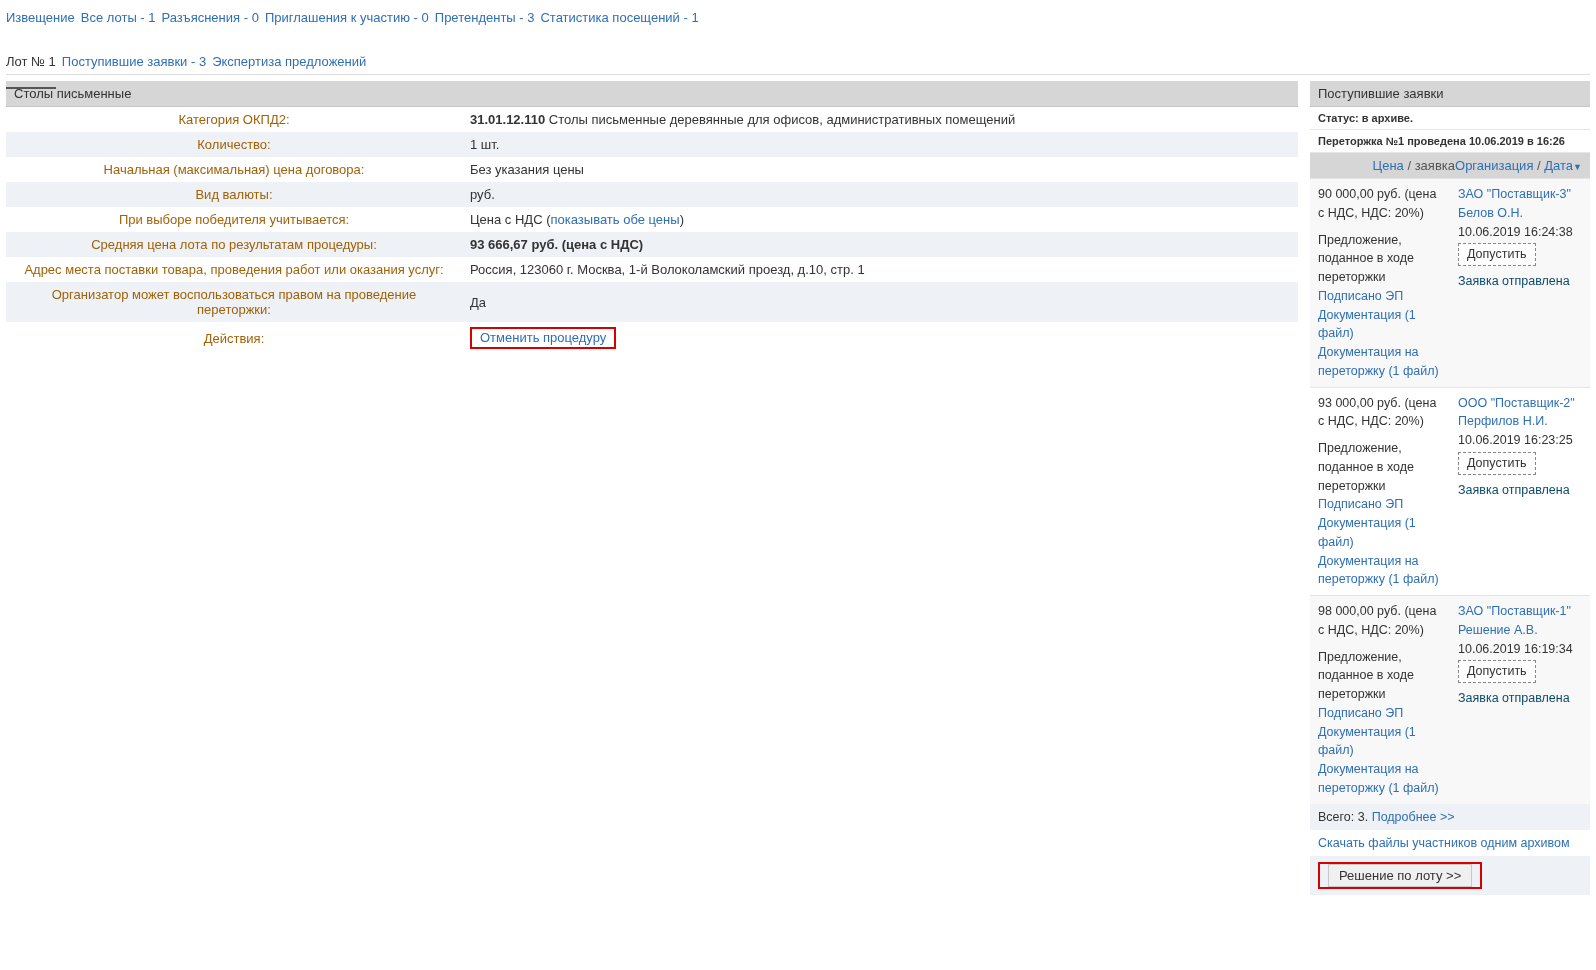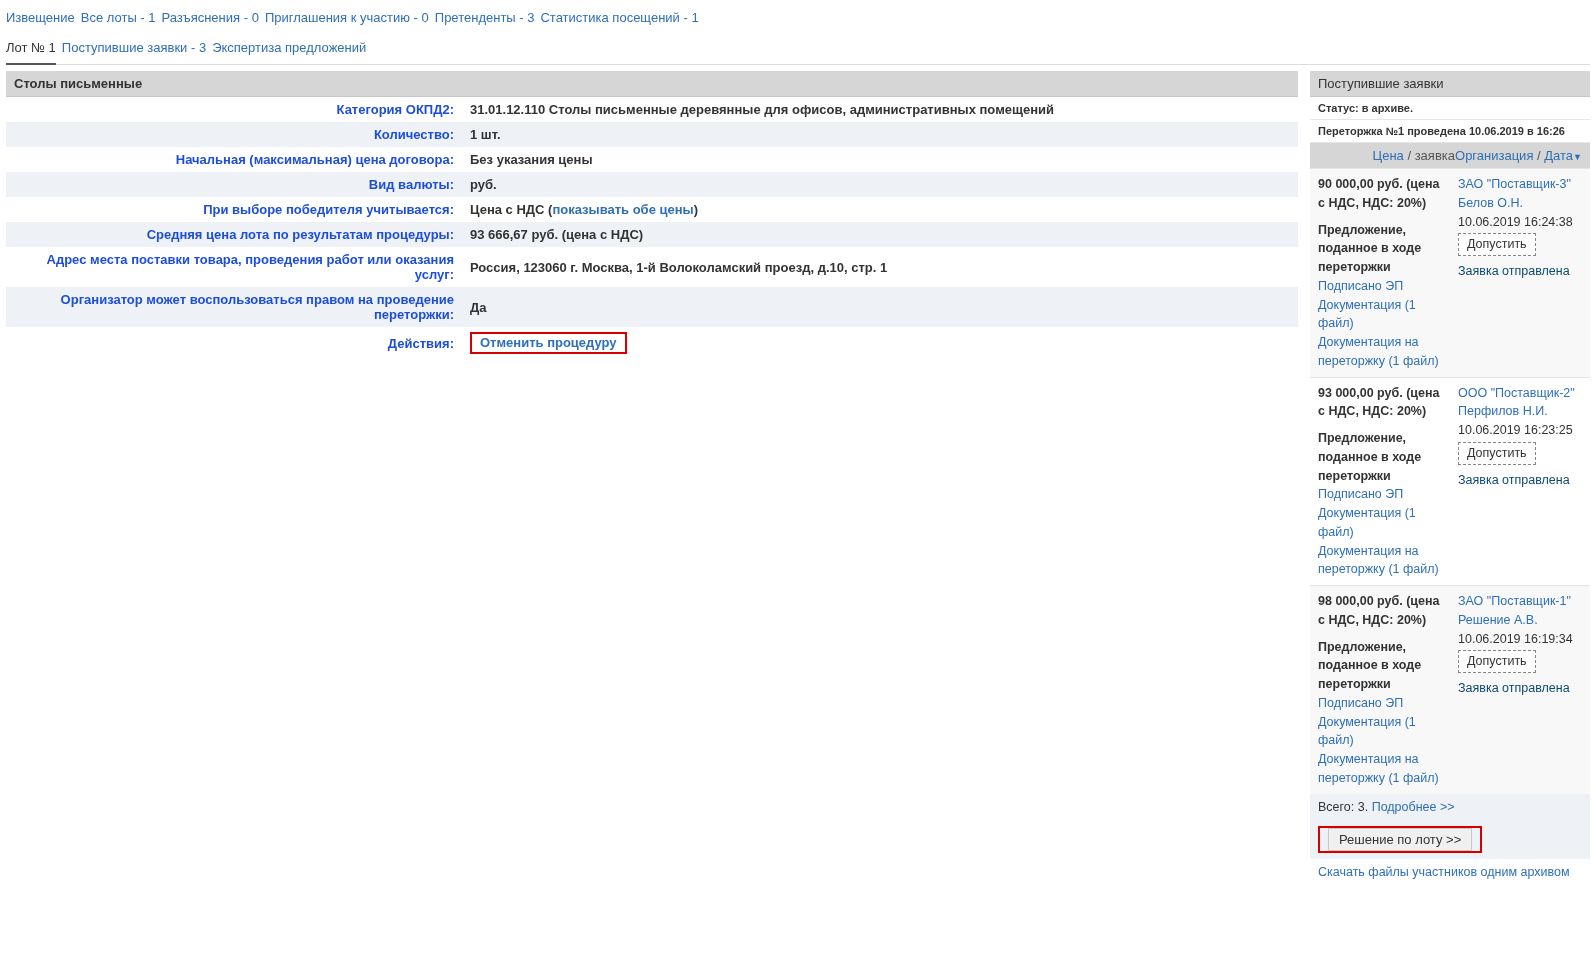--- a/index.html
+++ b/index.html
@@ -13,33 +13,33 @@
     a { color: #2f6fb4; text-decoration: none; cursor: pointer; }
 
     .top-nav, .sub-nav {
       display: flex;
       flex-wrap: wrap;
       gap: 6px;
       padding: 4px 0;
     }
     .sub-nav { border-bottom: 1px solid #ddd; padding-bottom: 0; margin-bottom: 6px; }
     .sub-nav .tab {
-      padding: 6px 0 8px;
+      padding: 6px 0 18px;
       position: relative;
-      top: 1px;
+      top: 15px;
     }
     .sub-nav .tab.active { color: #333; border-bottom: 2px solid #555; font-weight: 400; }
     .sub-nav .tab.active a, .sub-nav .tab.active span { color: #333; }
 
     .two-col {
       display: flex;
       gap: 12px;
       align-items: flex-start;
     }
-    .left { flex: 1 1 auto; min-width: 0; font-weight: bold; }
+    .left { flex: 1 1 auto; min-width: 0; }
     .right { flex: 0 0 280px; width: 280px; }
 
     .panel-header {
       background: #d6d6d6;
       padding: 5px 8px;
       color: #333;
       font-size: 13px;
       border-bottom: 1px solid #c7c7c7;
     }
 
@@ -48,23 +48,23 @@
       border-collapse: collapse;
     }
     table.info tr:nth-child(even) td { background: #eef1f5; }
     table.info td {
       padding: 5px 8px;
       vertical-align: middle;
       font-size: 13px;
     }
     table.info td.label {
       width: 440px;
-      text-align: right;
+      text-align: center;
       white-space: normal;
-      color: #1d4ed8;
+      color: #a16207;
     }
     table.info td.value { text-align: left; color: #333; }
 
     .highlight-red {
       border: 2px solid #d60000;
       display: inline-block;
       padding: 0 8px;
       line-height: 1.4;
     }
 
@@ -90,21 +90,21 @@
       border-top: 1px solid #e4e4e4;
       font-size: 12.5px;
     }
     .bid-card:nth-child(odd) { background: #f8f8f8; }
     .bid-card .col {
       padding: 6px 8px;
       line-height: 1.5;
     }
     .bid-card .col.left-col { flex: 1 1 50%; }
     .bid-card .col.right-col { flex: 1 1 50%; white-space: nowrap; }
-    .bid-card .bold { font-weight: bold; }
+    .bid-card .bold { font-weight: normal; }
 
     .btn-dashed {
       display: inline-block;
       border: 1px dashed #888;
       padding: 1px 8px;
       color: #333;
       font-size: 12.5px;
       cursor: pointer;
       background: #fff;
       margin: 2px 0 6px;
@@ -275,22 +275,22 @@
             <div><span class="btn-dashed">Допустить</span></div>
             <div class="green-text">Заявка отправлена</div>
           </div>
         </div>
       </div>
 
     <div class="footer-row">
       <span>Всего: 3.</span>
       <a>Подробнее &gt;&gt;</a>
     </div>
+    <div class="footer-row light">
+      <a>Скачать файлы участников одним архивом</a>
+    </div>
     <div class="footer-row" style="background:#eef1f5;">
       <span class="highlight-red">
         <button class="btn-plain">Решение по лоту &gt;&gt;</button>
       </span>
     </div>
-    <div class="footer-row light">
-      <a>Скачать файлы участников одним архивом</a>
-    </div>
   </div>
 </div>
 
 </body></html>

